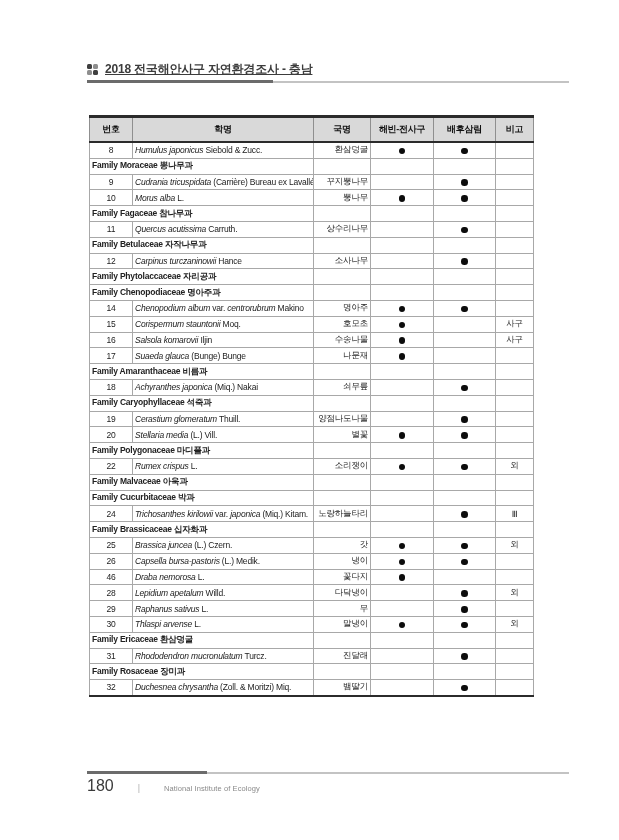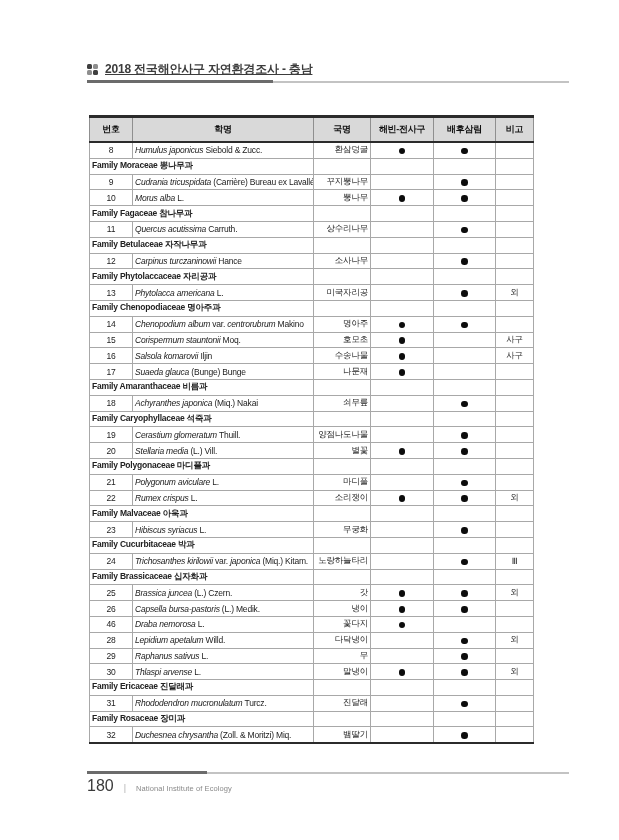--- a/index.html
+++ b/index.html
@@ -39,21 +39,21 @@
   }
   td.num{text-align:center;color:#333;}
   td.sci{padding-left:4px;}
   td.sci i{font-style:italic;}
   td.kor{padding-left:5px;text-align:right;}
   td.dotc{text-align:center;}
   td.remark{text-align:center;}
   td.family{font-weight:bold;padding-left:47px;color:#111;}
   .dot{display:inline-block;width:6.5px;height:6.5px;border-radius:50%;background:#0c0c0c;font-size:0;line-height:0;vertical-align:middle;}
   
-  .doc-footer{position:absolute;left:87px;top:777px;display:flex;align-items:baseline;gap:10px;}
+  .doc-footer{position:absolute;left:87px;top:777px;display:flex;align-items:baseline;gap:24px;}
   .page-num{font-size:16px;color:#3a3a3a;}
   .foot-sep{font-size:9px;color:#b0b0b0;}
   .foot-inst{font-size:7.5px;color:#8a8a8a;letter-spacing:0.1px;}
 </style>
 </head>
 <body>
 
 <div class="page">
 
   <div class="doc-header">
@@ -152,28 +152,20 @@
           <td class="remark"></td>
         </tr>
         <tr>
           <td class="family" colspan="2">Family Phytolaccaceae 자리공과</td>
           <td class="kor"></td>
           <td class="dotc"></td>
           <td class="dotc"></td>
           <td class="remark"></td>
         </tr>
         <tr>
-          <td class="num">13</td>
-          <td class="sci"><i>Phytolacca americana</i><span> L.</span></td>
-          <td class="kor">미국자리공</td>
-          <td class="dotc"></td>
-          <td class="dotc"><span class="dot">●</span></td>
-          <td class="remark">외</td>
-        </tr>
-        <tr>
           <td class="family" colspan="2">Family Chenopodiaceae 명아주과</td>
           <td class="kor"></td>
           <td class="dotc"></td>
           <td class="dotc"></td>
           <td class="remark"></td>
         </tr>
         <tr>
           <td class="num">14</td>
           <td class="sci"><i>Chenopodium album</i><span> var. </span><i>centrorubrum</i><span> Makino</span></td>
           <td class="kor">명아주</td>
@@ -244,51 +236,35 @@
           <td class="remark"></td>
         </tr>
         <tr>
           <td class="family" colspan="2">Family Polygonaceae 마디풀과</td>
           <td class="kor"></td>
           <td class="dotc"></td>
           <td class="dotc"></td>
           <td class="remark"></td>
         </tr>
         <tr>
-          <td class="num">21</td>
-          <td class="sci"><i>Polygonum aviculare</i><span> L.</span></td>
-          <td class="kor">마디풀</td>
-          <td class="dotc"></td>
-          <td class="dotc"><span class="dot">●</span></td>
-          <td class="remark"></td>
-        </tr>
-        <tr>
           <td class="num">22</td>
           <td class="sci"><i>Rumex crispus</i><span> L.</span></td>
           <td class="kor">소리쟁이</td>
           <td class="dotc"><span class="dot">●</span></td>
           <td class="dotc"><span class="dot">●</span></td>
           <td class="remark">외</td>
         </tr>
         <tr>
           <td class="family" colspan="2">Family Malvaceae 아욱과</td>
           <td class="kor"></td>
           <td class="dotc"></td>
           <td class="dotc"></td>
           <td class="remark"></td>
         </tr>
         <tr>
-          <td class="num">23</td>
-          <td class="sci"><i>Hibiscus syriacus</i><span> L.</span></td>
-          <td class="kor">무궁화</td>
-          <td class="dotc"></td>
-          <td class="dotc"><span class="dot">●</span></td>
-          <td class="remark"></td>
-        </tr>
-        <tr>
           <td class="family" colspan="2">Family Cucurbitaceae 박과</td>
           <td class="kor"></td>
           <td class="dotc"></td>
           <td class="dotc"></td>
           <td class="remark"></td>
         </tr>
         <tr>
           <td class="num">24</td>
           <td class="sci"><i>Trichosanthes kirilowii</i><span> var. </span><i>japonica</i><span> (Miq.) Kitam.</span></td>
           <td class="kor">노랑하늘타리</td>
@@ -345,21 +321,21 @@
         </tr>
         <tr>
           <td class="num">30</td>
           <td class="sci"><i>Thlaspi arvense</i><span> L.</span></td>
           <td class="kor">말냉이</td>
           <td class="dotc"><span class="dot">●</span></td>
           <td class="dotc"><span class="dot">●</span></td>
           <td class="remark">외</td>
         </tr>
         <tr>
-          <td class="family" colspan="2">Family Ericaceae 진달래과</td>
+          <td class="family" colspan="2">Family Ericaceae 환삼덩굴</td>
           <td class="kor"></td>
           <td class="dotc"></td>
           <td class="dotc"></td>
           <td class="remark"></td>
         </tr>
         <tr>
           <td class="num">31</td>
           <td class="sci"><i>Rhododendron mucronulatum</i><span> Turcz.</span></td>
           <td class="kor">진달래</td>
           <td class="dotc"></td>

